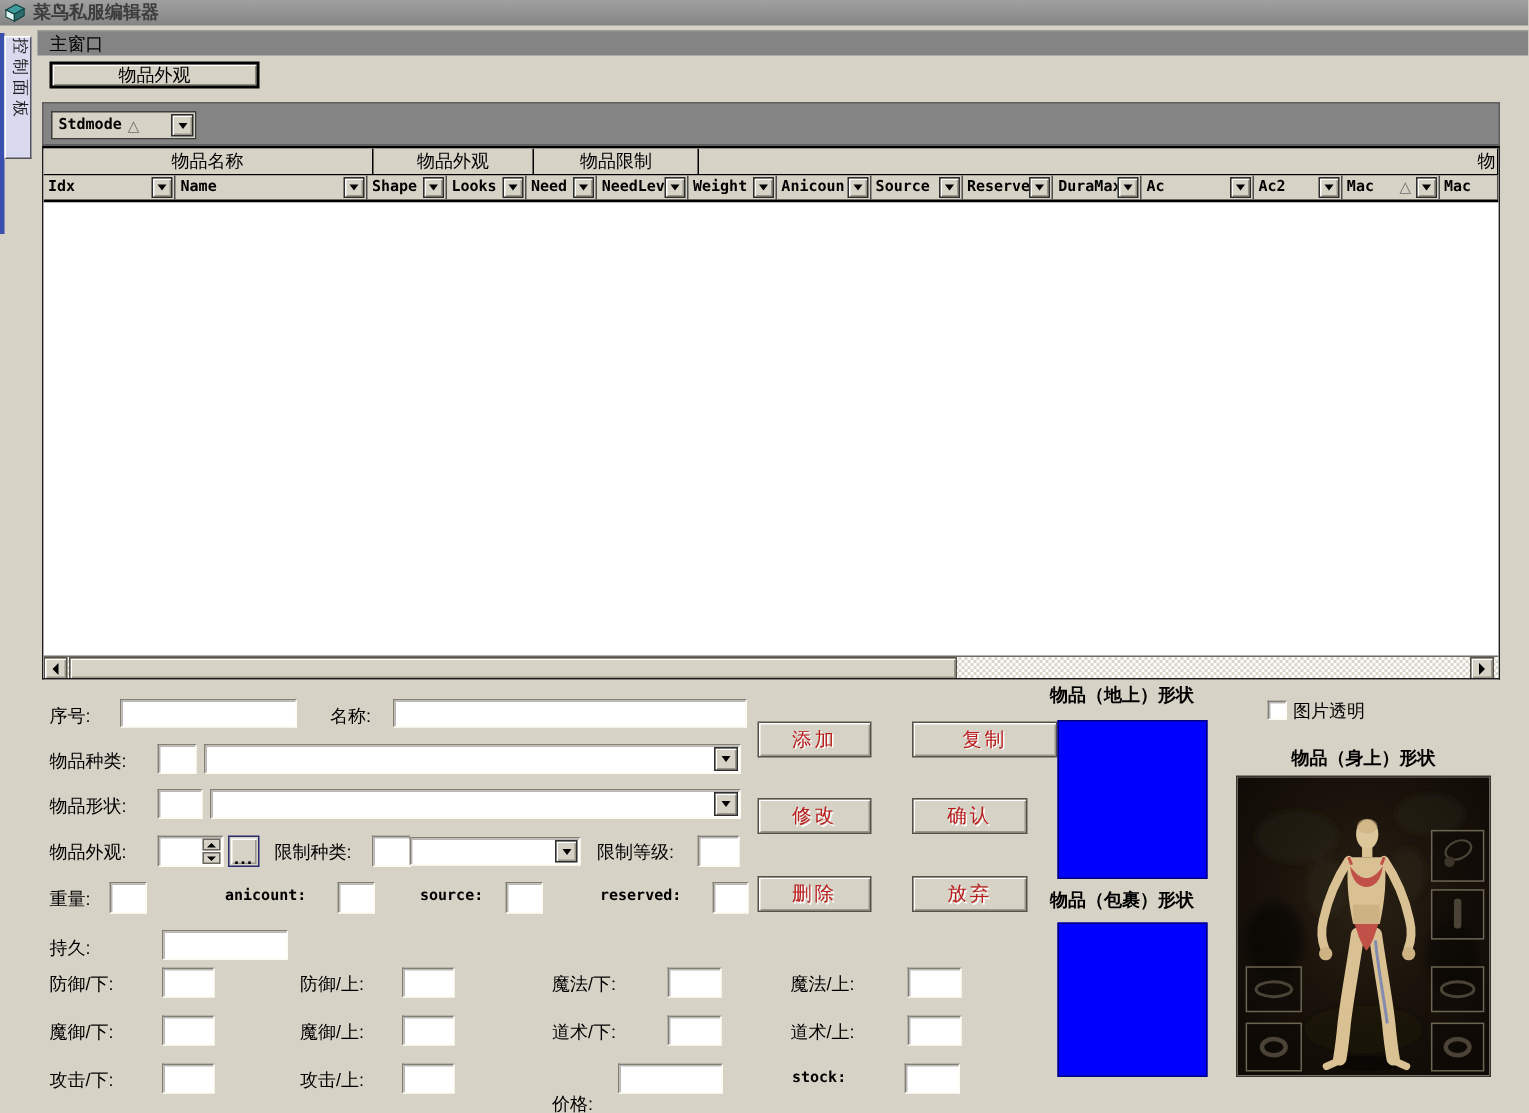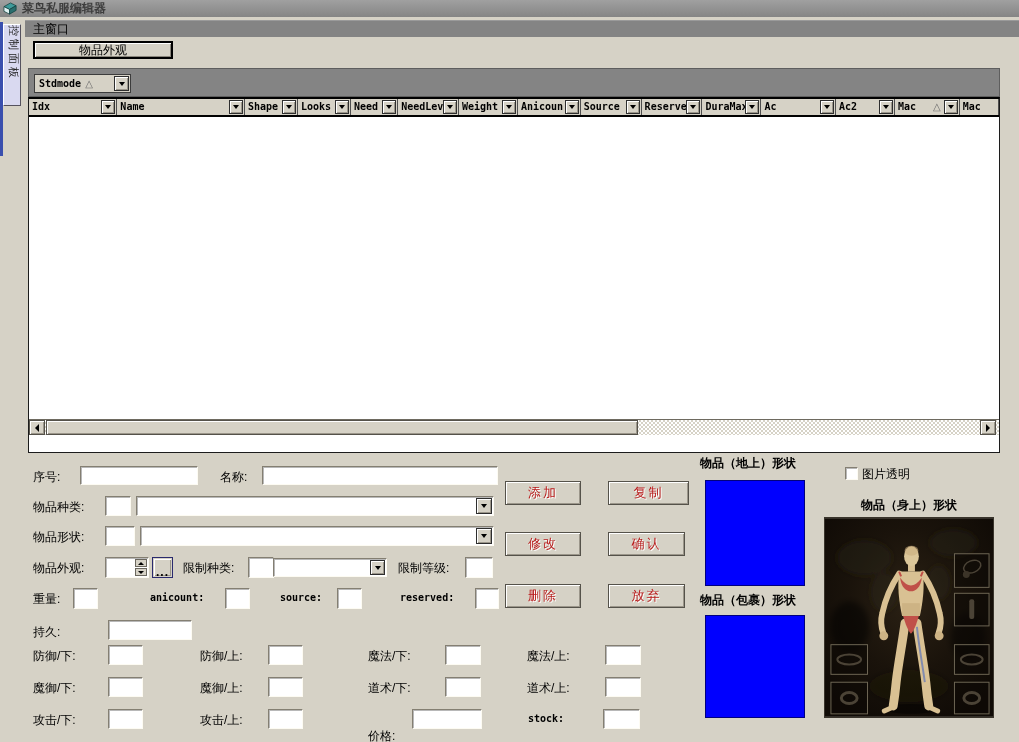--- a/index.html
+++ b/index.html
@@ -140,20 +140,34 @@
     <div id="groupby-chip">
       <span class="f mono">Stdmode</span>
       <span class="tri">△</span>
       <div class="ddbtn">
           <i></i>
         </div>
     </div>
   </div>
 
   <div id="table" class="abs">
+    <div id="group-row">
+        <div class="th-group" style="width: 220px;">
+          <span>物品名称</span>
+        </div>
+        <div class="th-group" style="width: 108px;">
+          <span>物品外观</span>
+        </div>
+        <div class="th-group" style="width: 110px;">
+          <span>物品限制</span>
+        </div>
+        <div class="th-group right" style="width: 534px;">
+          <span>物</span>
+        </div>
+      </div>
     <div id="col-row">
         <div class="th-col" style="width: 90px;">
           <span class="lab mono">Idx</span>
           <div class="ddbtn">
             <i></i>
           </div>
         </div>
         <div class="th-col" style="width: 130px; text-align: center;">
           <span class="lab mono">Name</span>
           <div class="ddbtn">
@@ -327,21 +341,21 @@
   <span class="lbl" style="left:200px;top:712px;">攻击/上:</span>
   <input class="inp" style="left: 268px; top: 709px; width: 35px; height: 20px;">
   <span class="lbl" style="left:368px;top:728px;">价格:</span>
   <input class="inp" style="left: 412px; top: 709px; width: 70px; height: 20px;">
   <span class="lbl mono" style="left:528px;top:713px;">stock:</span>
   <input class="inp" style="left: 603px; top: 709px; width: 37px; height: 20px;">
 
   <div class="btn3d act-btn" style="left:505px;top:481px;">
       <span class="btn-gray-text">添加</span>
     </div>
-  <div class="btn3d act-btn" style="left:608px;top:481px;width:81px;">
+  <div class="btn3d act-btn" style="left:608px;top:481px;width:97px;">
       <span class="btn-gray-text">复制</span>
     </div>
   <div class="btn3d act-btn" style="left:505px;top:532px;">
       <span class="btn-gray-text">修改</span>
     </div>
   <div class="btn3d act-btn" style="left:608px;top:532px;width:77px;">
       <span class="btn-gray-text">确认</span>
     </div>
   <div class="btn3d act-btn" style="left:505px;top:584px;">
       <span class="btn-gray-text">删除</span>

